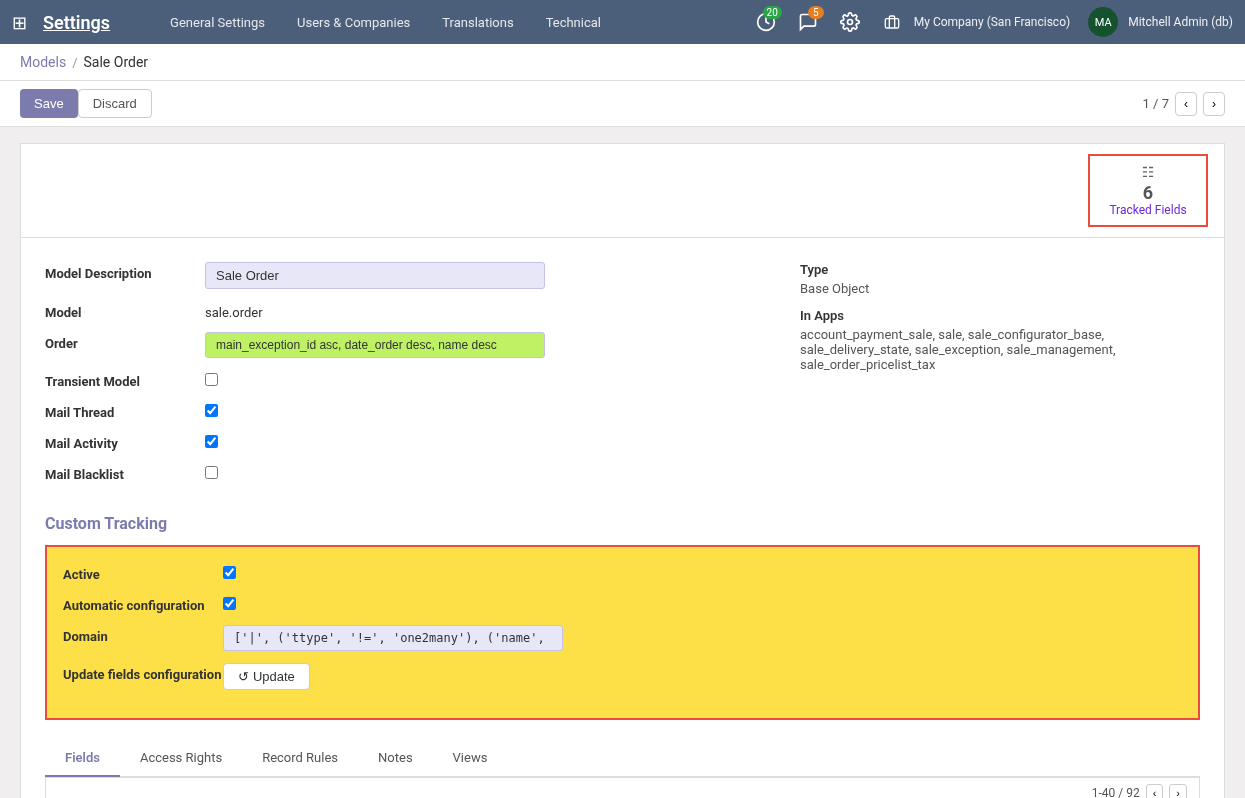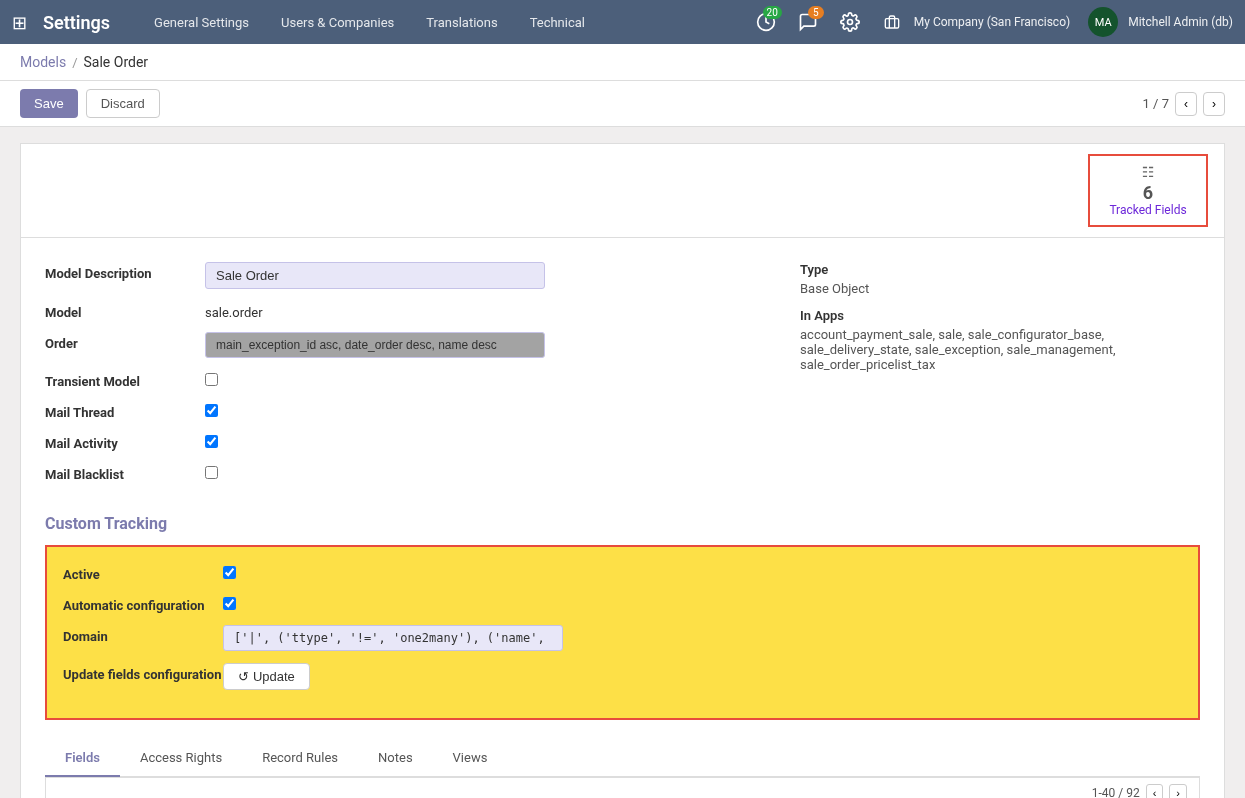--- a/index.html
+++ b/index.html
@@ -9,21 +9,21 @@
     .top-nav {
       background: #4c5f7a;
       color: white;
       display: flex;
       align-items: center;
       height: 44px;
       padding: 0 12px;
       gap: 8px;
     }
     .top-nav .app-grid { color: white; font-size: 18px; margin-right: 8px; cursor: pointer; }
-    .top-nav .app-title { font-size: 18px; font-weight: 600; margin-right: 24px; }
+    .top-nav .app-title { font-size: 18px; font-weight: 600; margin-right: 40px; text-decoration: underline; }
     .top-nav .nav-link { color: rgba(255,255,255,0.85); text-decoration: none; padding: 0 12px; font-size: 13px; cursor: pointer; }
     .top-nav .spacer { flex: 1; }
     .top-nav .nav-icons { display: flex; align-items: center; gap: 10px; }
     .top-nav .icon-badge { position: relative; display: inline-flex; align-items: center; justify-content: center; width: 32px; height: 32px; cursor: pointer; }
     .top-nav .badge { position: absolute; top: 0; right: 0; background: #28a745; color: white; border-radius: 10px; font-size: 10px; padding: 1px 4px; min-width: 16px; text-align: center; }
     .top-nav .badge.orange { background: #e67e22; }
     .top-nav .company-info { display: flex; align-items: center; gap: 14px; color: rgba(255,255,255,0.9); font-size: 12px; margin: 0 8px; }
     .top-nav .user-avatar { width: 30px; height: 30px; border-radius: 50%; background: #14532d; display: flex; align-items: center; justify-content: center; color: white; font-size: 11px; }
     .top-nav .user-name { color: rgba(255,255,255,0.9); font-size: 12px; }
 
@@ -41,21 +41,21 @@
 
     
     .toolbar {
       background: white;
       padding: 8px 20px;
       display: flex;
       align-items: center;
       justify-content: space-between;
       border-bottom: 1px solid #ddd;
     }
-    .toolbar-left { display: flex; gap: 8px; }
+    .toolbar-left { display: flex; gap: 0; }
     .btn-save { background: #7c7bad; color: white; border: none; padding: 6px 14px; border-radius: 4px; cursor: pointer; font-size: 13px; }
     .btn-discard { background: white; color: #555; border: 1px solid #ccc; padding: 6px 14px; border-radius: 4px; cursor: pointer; font-size: 13px; }
     .pagination { display: flex; align-items: center; gap: 6px; color: #555; font-size: 13px; }
     .pagination .page-btn { background: white; border: 1px solid #ccc; padding: 4px 8px; border-radius: 4px; cursor: pointer; font-size: 12px; }
 
     
     .content-area { padding: 16px 20px; }
 
     
     .tracked-fields-container { display: flex; justify-content: flex-end; background: white; padding: 10px 16px; margin-bottom: 0; border: 1px solid #ddd; border-bottom: none; }
@@ -75,21 +75,21 @@
     .tracked-fields-btn .tf-label { color: #6d28d9; font-size: 12px; }
 
     
     .form-card { background: white; border: 1px solid #ddd; padding: 24px; }
 
     
     .form-row { display: flex; align-items: flex-start; margin-bottom: 12px; }
     .form-label { width: 160px; font-weight: 700; color: #333; font-size: 13px; padding-top: 4px; flex-shrink: 0; }
     .form-input { background: #e8e7f8; border: 1px solid #c5c2e8; border-radius: 3px; padding: 5px 10px; width: 340px; font-size: 13px; color: #333; }
     .form-input-text { font-size: 13px; color: #333; padding-top: 4px; }
-    .form-order-input { background: #a3a3a3; border: 1px solid #c5c2e8; border-radius: 3px; padding: 5px 10px; width: 340px; font-size: 12px; color: #333; }
+    .form-order-input { background: #bef264; border: 1px solid #c5c2e8; border-radius: 3px; padding: 5px 10px; width: 340px; font-size: 12px; color: #333; }
 
     
     .checkbox-row { display: flex; align-items: center; margin-bottom: 12px; }
     input[type=checkbox] { margin: 0; }
 
     
     .section-title { font-size: 16px; font-weight: 700; color: #7c7bad; margin: 20px 0 12px 0; }
 
     
     .custom-tracking-box {

